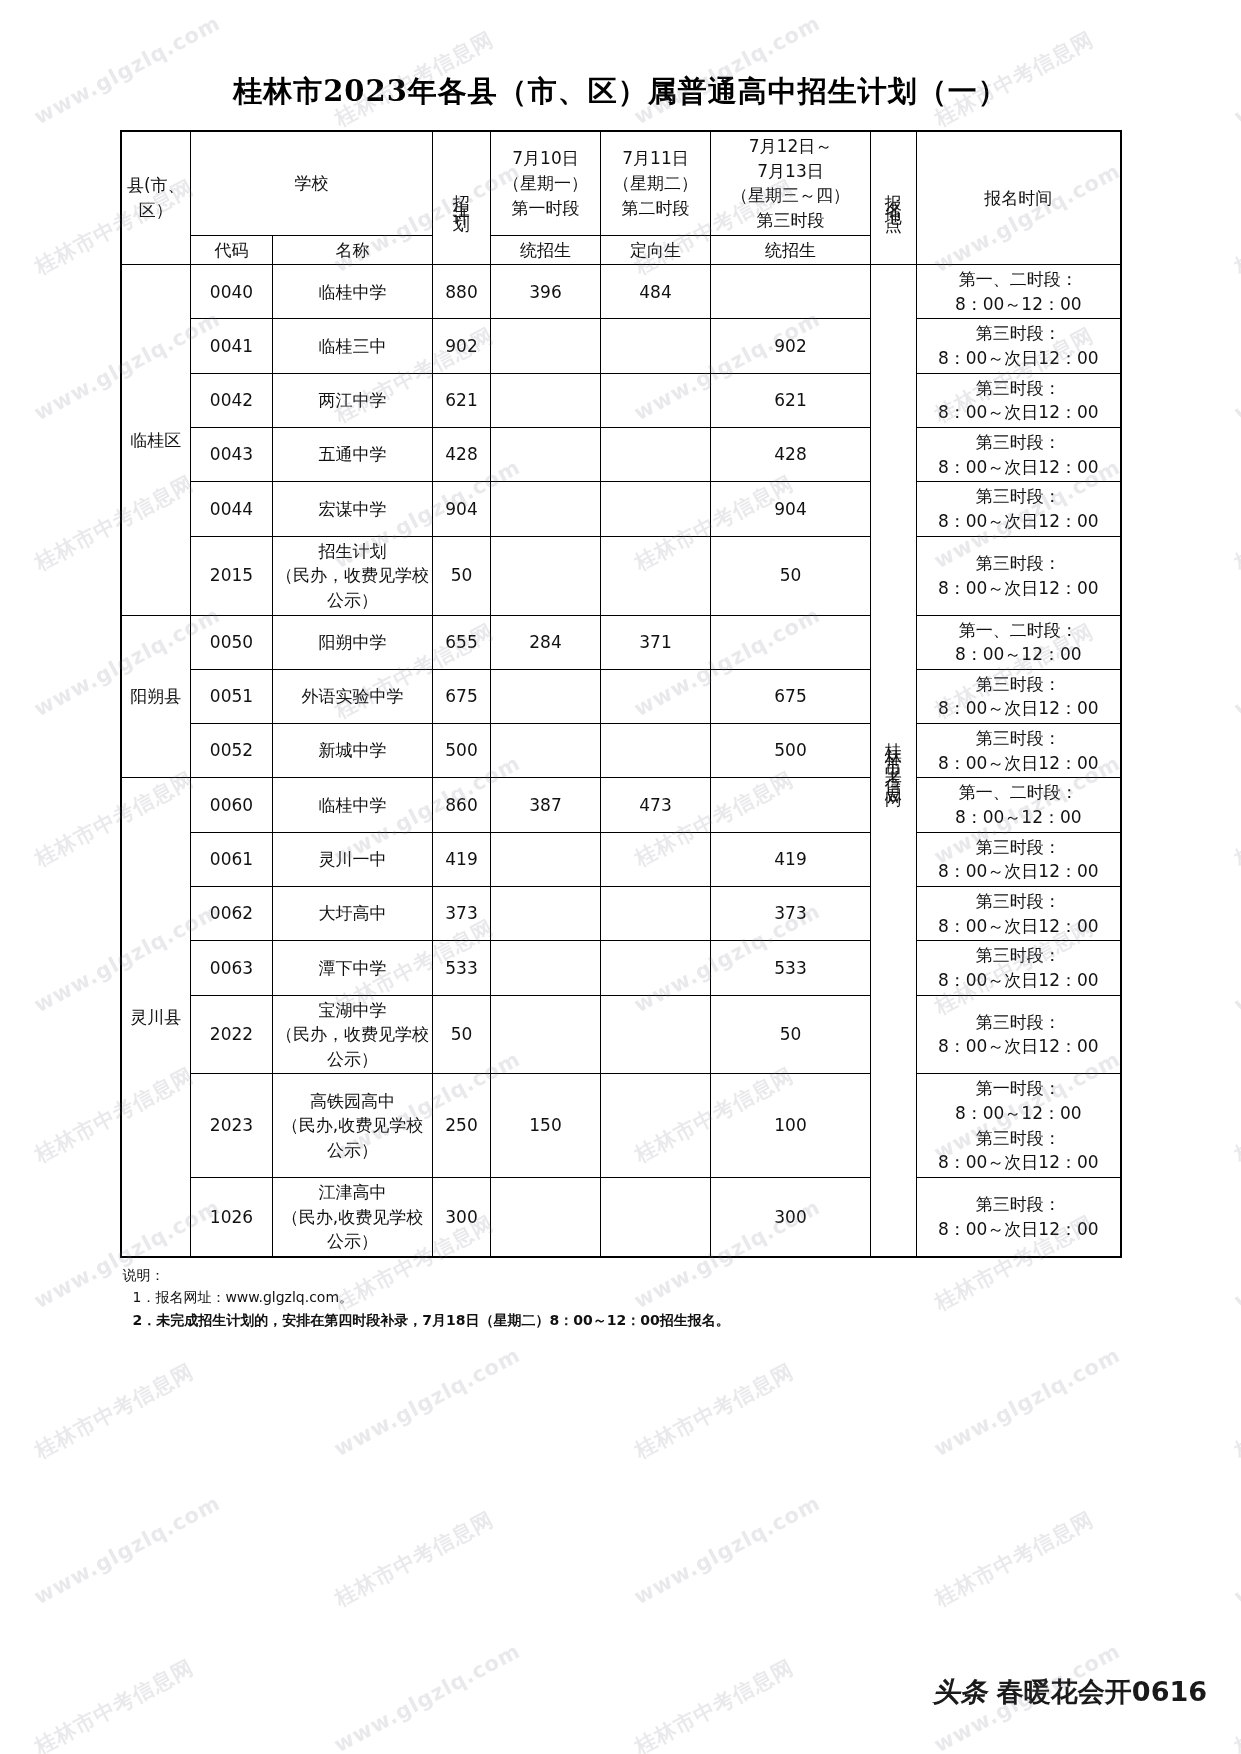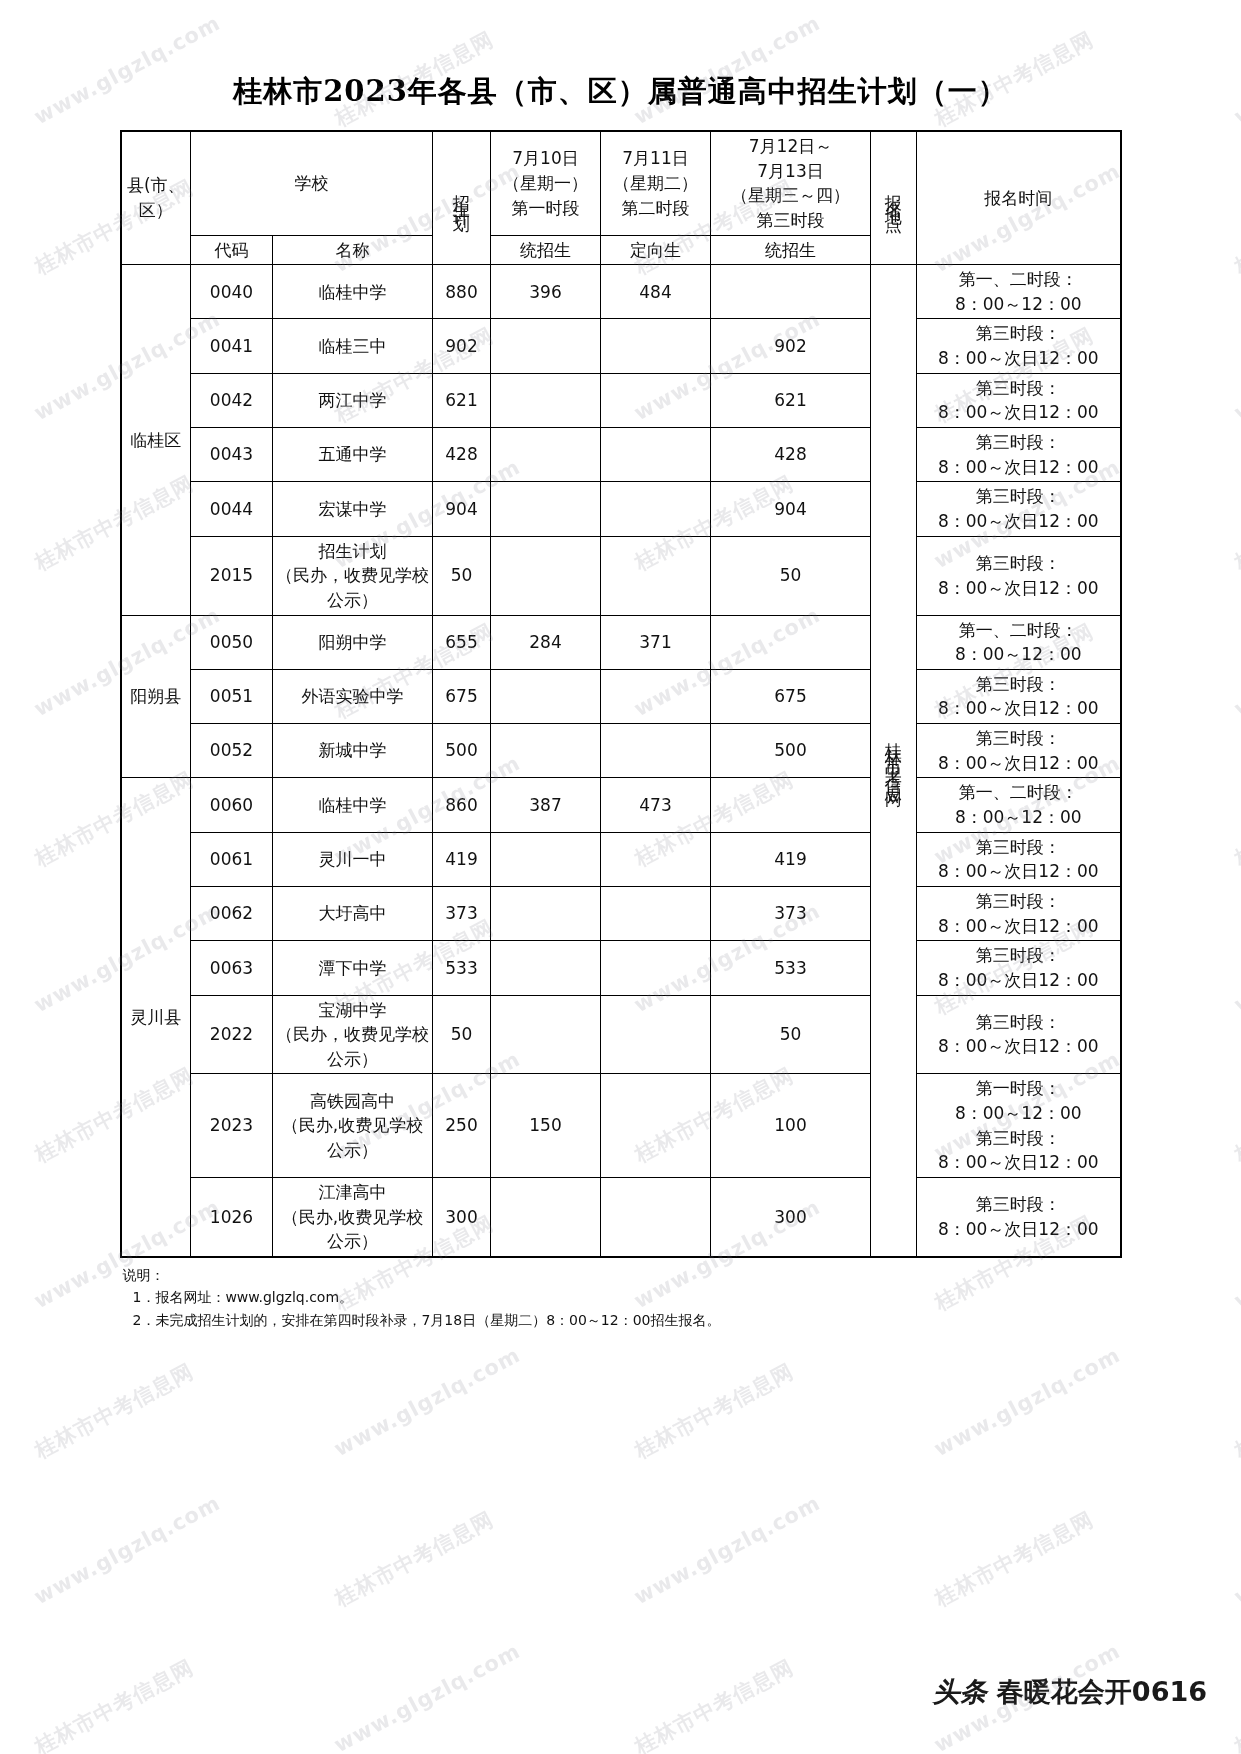--- a/index.html
+++ b/index.html
@@ -107,21 +107,21 @@
 
   .notes {
     width: 1000px;
     margin: 6px auto 0 auto;
     font-size: 14px;
     line-height: 1.6;
     font-family: "DejaVu Sans", "Liberation Sans", sans-serif;
   }
   .notes .n-title { margin-left: 2px; }
   .notes .n-item  { margin-left: 12px; }
-  .notes .n-bold  { font-weight: normal; }
+  .notes .n-bold  { font-weight: bold; }
 
   .footer-credit {
     position: absolute;
     right: 34px;
     bottom: 44px;
     font-size: 27px;
     font-weight: bold;
     font-family: "DejaVu Sans", "Liberation Sans", sans-serif;
     color: #1a1a1a;
     z-index: 10;

